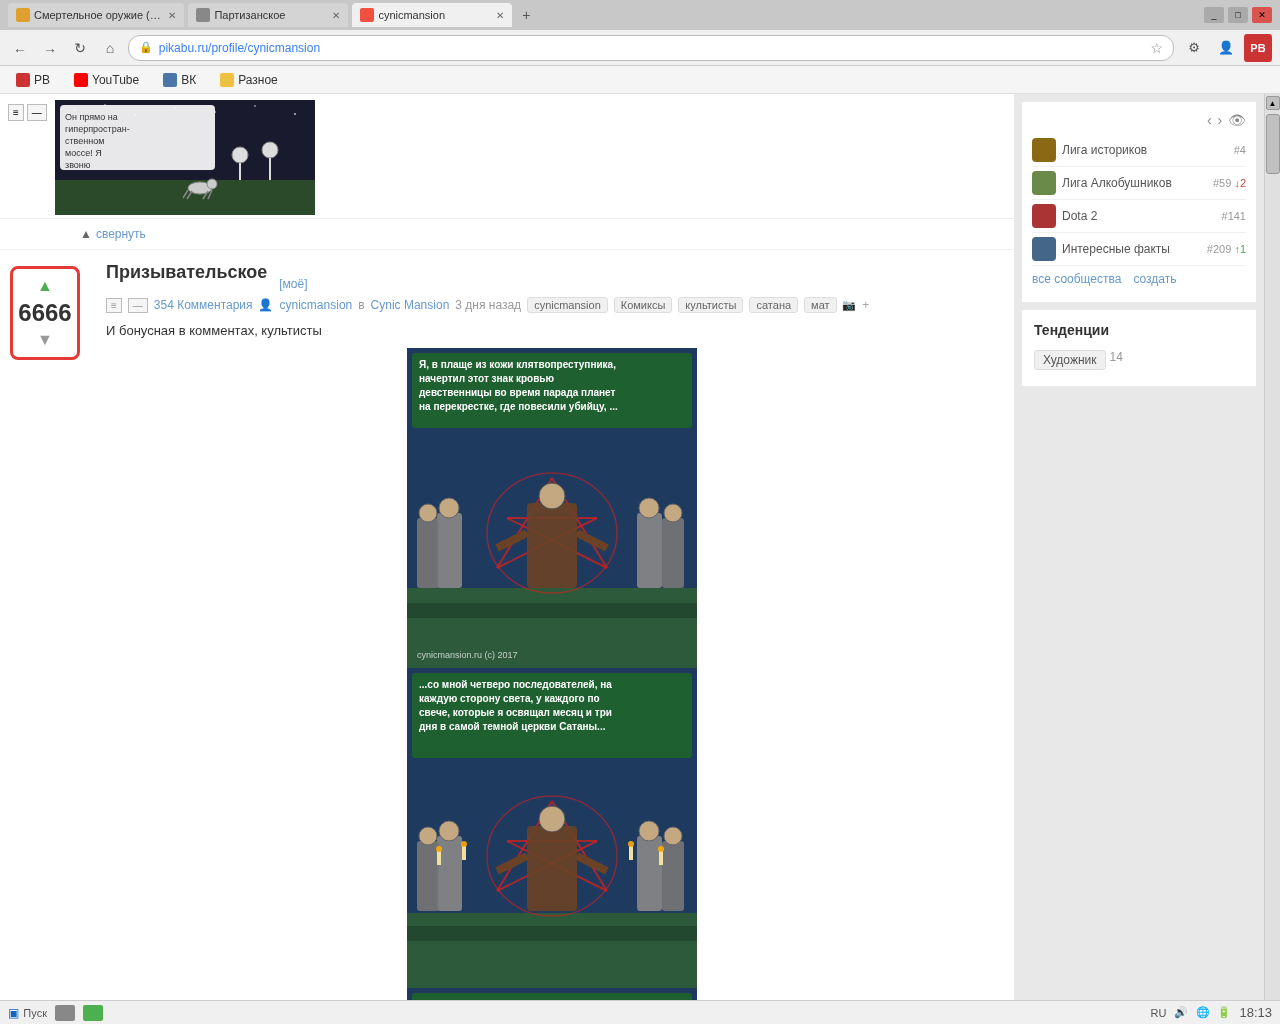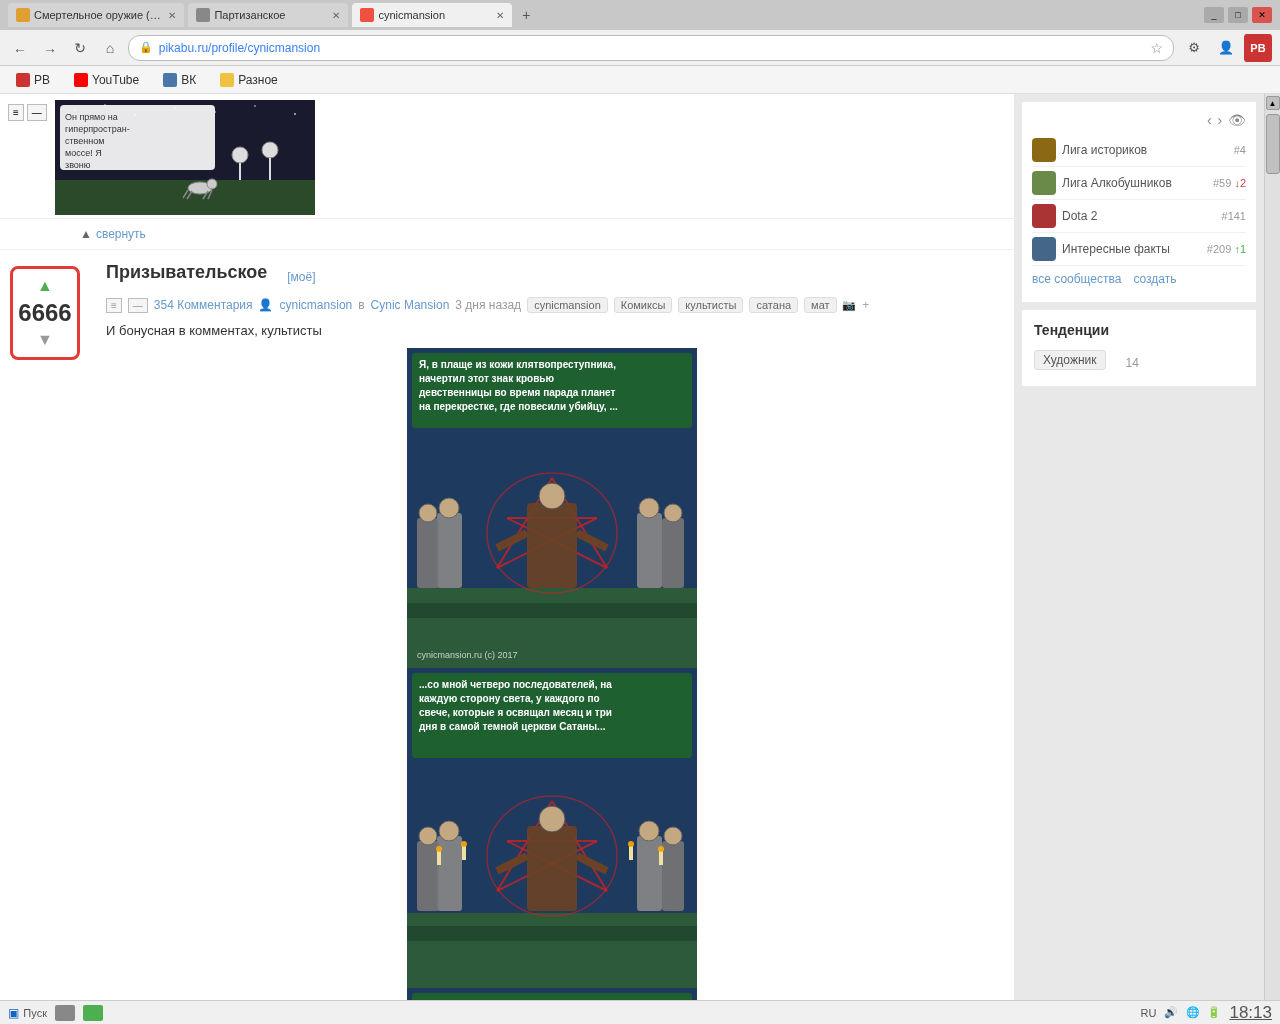--- a/index.html
+++ b/index.html
@@ -83,32 +83,32 @@
     .community-icon { width: 24px; height: 24px; border-radius: 4px; flex-shrink: 0; }
     .community-name { font-size: 12px; color: #555; flex: 1; }
     .community-stats { font-size: 11px; color: #999; }
     .nav-arrow { cursor: pointer; color: #888; font-size: 14px; }
 
     .sidebar-links { display: flex; gap: 12px; padding: 6px 0; }
     .sidebar-link { font-size: 12px; color: #6699cc; cursor: pointer; text-decoration: none; }
 
     .sidebar-trends { background: white; padding: 12px; }
     .trends-title { font-size: 14px; font-weight: bold; color: #333; margin-bottom: 8px; }
-    .trend-item { display: flex; align-items: flex-end; gap: 20px; padding: 4px 0; }
+    .trend-item { display: flex; align-items: flex-start; gap: 4px; padding: 4px 0; }
     .trend-tag { background: #f0f0f0; border: 1px solid #ddd; padding: 2px 8px; border-radius: 3px; font-size: 12px; color: #555; cursor: pointer; }
     .trend-count { font-size: 12px; color: #999; }
     .all-tags { display: flex; gap: 12px; padding: 6px 0; }
     .tags-link { font-size: 12px; color: #6699cc; cursor: pointer; }
 
     
     .status-bar { height: 24px; background: #f0f0f0; border-top: 1px solid #ccc; display: flex; align-items: center; padding: 0 8px; gap: 8px; font-size: 11px; color: #555; }
     .status-start { display: flex; align-items: center; gap: 4px; }
     .status-right { margin-left: auto; display: flex; align-items: center; gap: 8px; }
     .status-lang { font-size: 11px; }
-    .status-time { font-size: 17px; text-decoration: underline; }
+    .status-time { font-size: 13px; }
 
     
     .comic-svg { width: 290px; display: block; }
   </style>
 </head>
 <body>
 
 <div class="browser-frame">
 
   <div class="title-bar">
@@ -241,21 +241,21 @@
               <div class="vote-block">
                 <div class="vote-box">
                   <span class="vote-arrow up">▲</span>
                   <span class="vote-count">6666</span>
                   <span class="vote-arrow down">▼</span>
                 </div>
               </div>
 
               <div class="post-content">
 
-                <div style="display:flex; align-items:center; gap:20px; margin-bottom:6px;">
+                <div style="display:flex; align-items:flex-end; gap:12px; margin-bottom:6px;">
                   <h2 class="post-title" style="font-size:18px;">Призывательское</h2>
                   <span style="font-size:12px; color:#6699cc; cursor:pointer;">[моё]</span>
                 </div>
 
                 <div class="post-meta">
                   <span style="border:1px solid #bbb; padding:1px 4px; font-size:10px; background:#f5f5f5;">≡</span>
                   <span style="border:1px solid #bbb; padding:1px 4px; font-size:10px; background:#f5f5f5;">—</span>
                   <a>354 Комментария</a>
                   <span>👤</span>
                   <a>cynicmansion</a>

